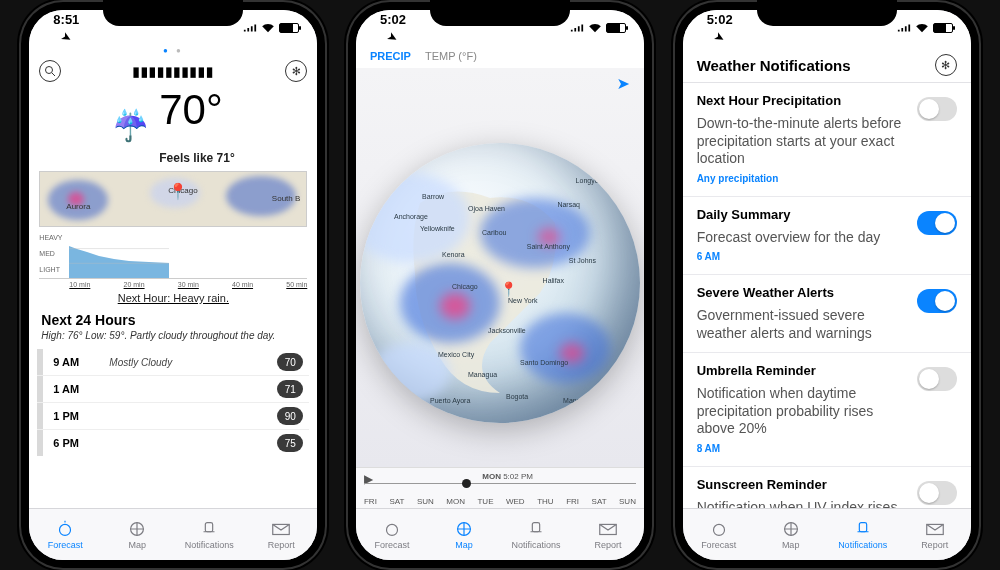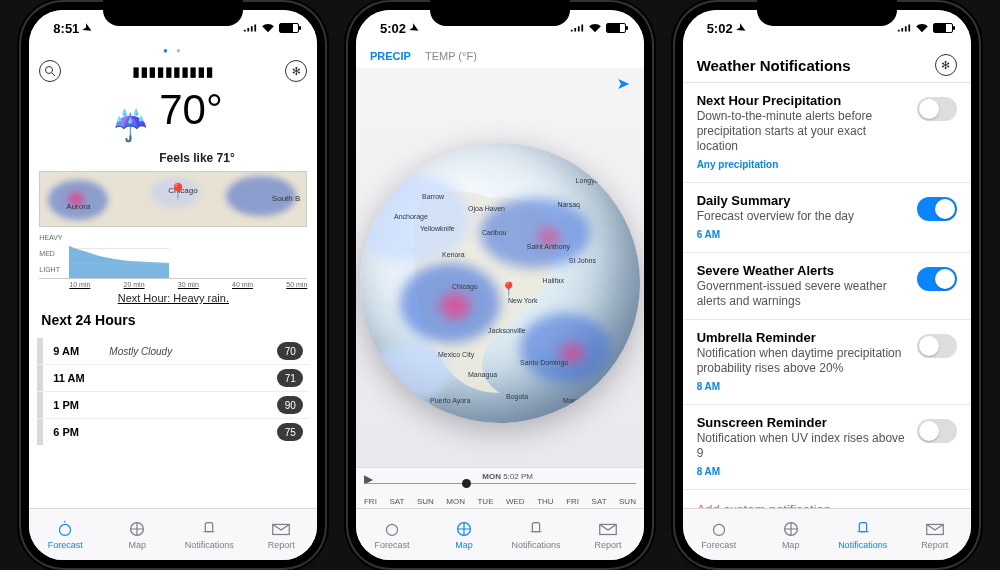--- a/index.html
+++ b/index.html
@@ -53,21 +53,21 @@
     display: flex;
     justify-content: space-between;
     align-items: center;
     height: 36px;
     padding: 0 18px 0 24px;
     font-size: 13px;
     font-weight: 600;
     color: #000;
     background: #fff;
   }
-  .statusbar .left { display: flex; align-items: center; gap: 4px; }
+  .statusbar .left { display: flex; align-items: center; gap: 4px; flex-direction: column; }
   .statusbar .right { display: flex; align-items: center; gap: 4px; }
   .sig { width: 14px; height: 10px; }
   .wifi { width: 14px; height: 10px; }
   .batt { width: 20px; height: 10px; border:1px solid #000; border-radius:2px; position:relative;}
   .batt::after { content:""; position:absolute; right:-3px; top:2px; width:2px; height:4px; background:#000; border-radius:1px;}
   .batt i { display:block; width:70%; height:100%; background:#000;}
   .arrow-up { font-size: 11px; transform: rotate(30deg); display:inline-block;}
 
   
   .p1 .content { background:#fff; flex:1; overflow:hidden; display:flex; flex-direction:column;}
@@ -129,21 +129,21 @@
   .p2 .timeline .line { position:relative; height:12px; border-top:1px solid #999; margin-top:2px;}
   .p2 .timeline .ball { position:absolute; left:36%; top:-5px; width:9px; height:9px; background:#222; border-radius:50%;}
 
   
   .p3 .head { display:flex; align-items:center; justify-content:space-between; padding:8px 14px 6px; background:#fff;}
   .p3 .head h2{font-size:15px; font-weight:700;text-align:right;}
   .p3 .list { background:#fff; border-top:1px solid #e2e2e6;}
   .p3 .row { padding:10px 14px; border-bottom:1px solid #e9e9ed; display:flex; align-items:flex-start; gap:8px;}
   .p3 .row .txt { flex:1;}
   .p3 .row h4{ font-size:13px; font-weight:600;}
-  .p3 .row p{ font-size:12px; color:#555; line-height:1.25; margin-top:1px;}
+  .p3 .row p{ font-size:14px; color:#555; line-height:1.25; margin-top:7px;}
   .p3 .row .opt{ font-size:10px; color:#0a84ff; font-weight:600; margin-top:3px; display:inline-block;}
   .p3 .switch { width:40px; height:24px; background:#ddd; border-radius:12px; position:relative; flex-shrink:0; margin-top:4px;}
   .p3 .switch .knob{ width:20px; height:20px; background:#fff; border-radius:50%; position:absolute; top:2px; left:2px; box-shadow:0 1px 2px rgba(0,0,0,0.25);}
   .p3 .switch.on { background:#0a84ff;}
   .p3 .switch.on .knob{ left:18px;}
   .p3 .add { padding:12px 14px; font-size:13px; color:#ec4899;}
   .p3 .settings { background:#fff; flex:1; overflow:hidden;}
 
   
   .tabbar {
@@ -229,31 +229,32 @@
             <span>10 min</span>
             <span>20 min</span>
             <span>30 min</span>
             <span>40 min</span>
             <span>50 min</span>
           </div>
           <div class="nh">Next Hour: Heavy rain.</div>
         </div>
         <div class="sect">
           <h3>Next 24 Hours</h3>
+          <div class="sub">High: 76° Low: 59°. Partly cloudy throughout the day.</div>
         </div>
         <div class="hrs">
           <div class="hr">
               <div class="bar"></div>
               <span class="t">9 AM</span>
               <span class="c">Mostly Cloudy</span>
               <span class="pill">70</span>
             </div>
           <div class="hr">
               <div class="bar"></div>
-              <span class="t">11 AM</span>
+              <span class="t">1 AM</span>
               <span class="c"></span>
               <span class="pill">71</span>
             </div>
           <div class="hr">
               <div class="bar"></div>
               <span class="t">1 PM</span>
               <span class="c"></span>
               <span class="pill">90</span>
             </div>
           <div class="hr">

